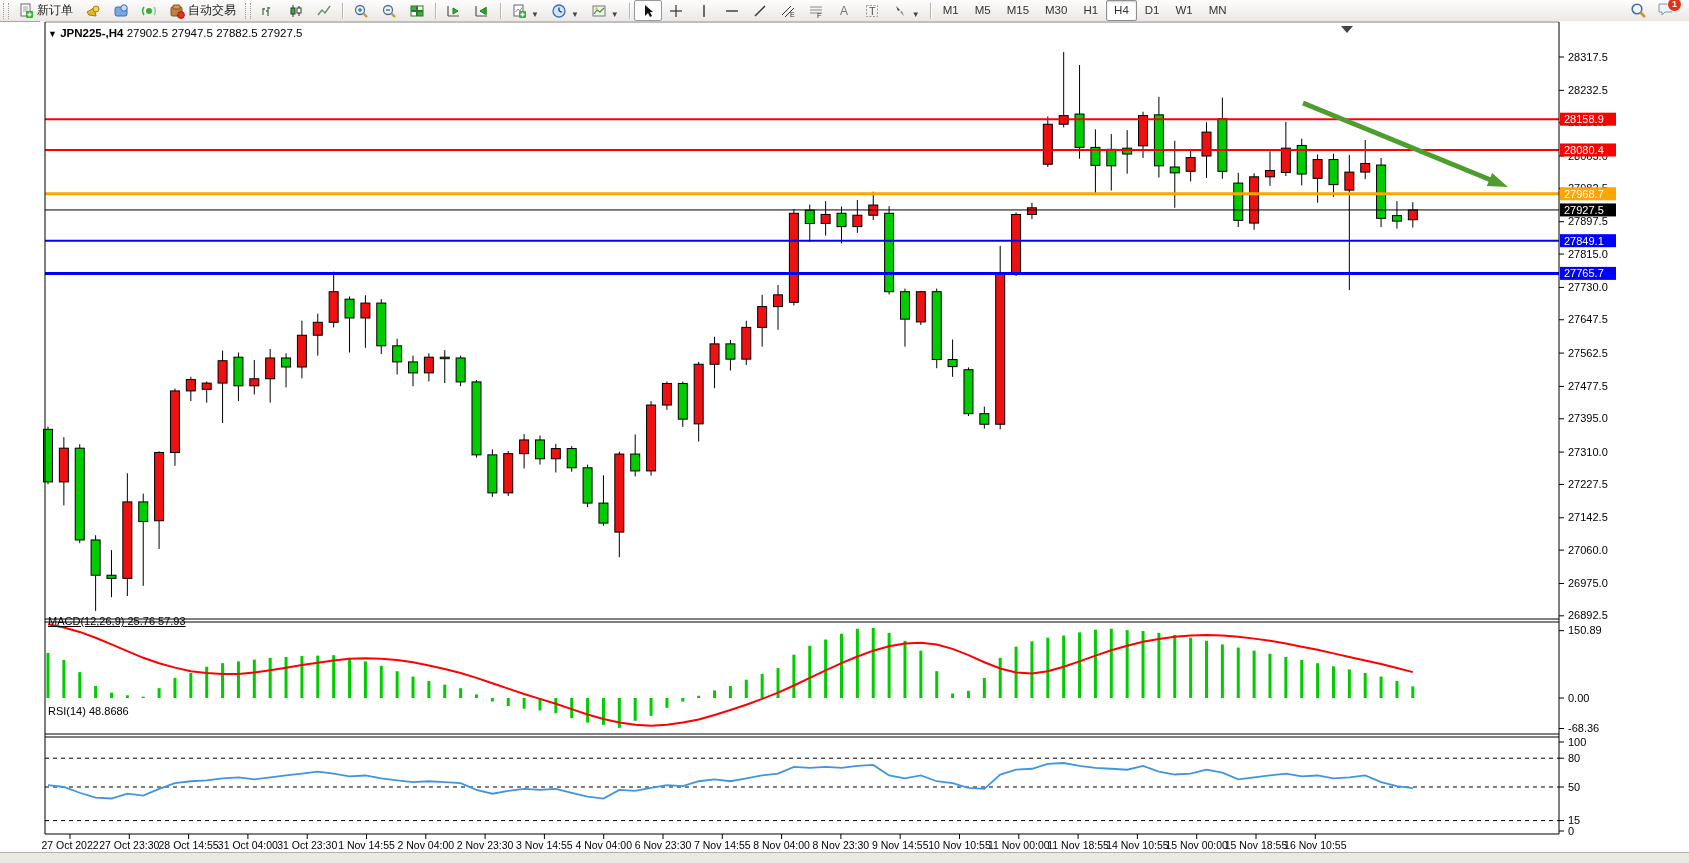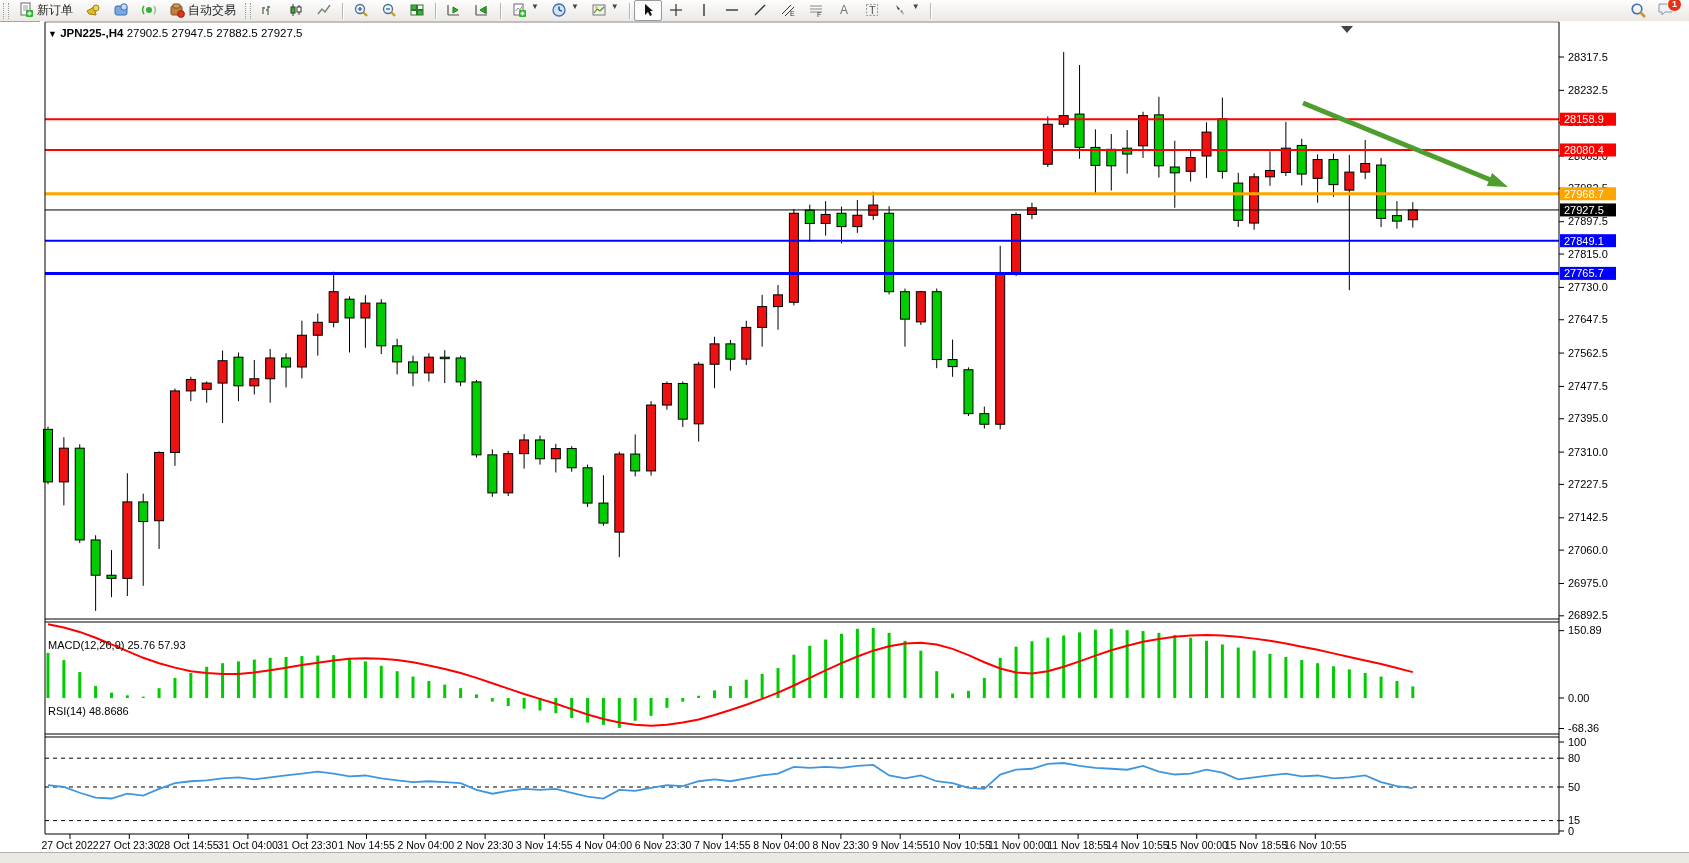--- a/index.html
+++ b/index.html
@@ -1,21 +1,21 @@
 <!DOCTYPE html>
 <html><head>
 <meta charset="utf-8">
 <style>
   html,body{margin:0;padding:0;background:#fff;}
   #app{position:relative;width:1689px;height:863px;font-family:"Liberation Sans",sans-serif;overflow:hidden;background:#fff;}
   
   #toolbar{position:absolute;left:0;top:0;width:1689px;height:21px;
     background:linear-gradient(#fdfdfd,#ebe8e4);border-bottom:1px solid #a9a49c;
     display:flex;align-items:center;font-size:12px;color:#222;user-select:none;}
-  .tbtn{display:flex;align-items:flex-start;gap:3px;padding:1px 5px;height:17px;border:1px solid transparent;border-radius:2px;}
+  .tbtn{display:flex;align-items:flex-end;gap:3px;padding:1px 5px;height:17px;border:1px solid transparent;border-radius:2px;}
   .tsep{width:1px;height:16px;background:#b8b3ab;margin:0 4px;box-shadow:1px 0 0 #fff;}
   .grip{width:4px;height:16px;margin:0 3px;border-left:1px dotted #999;border-right:1px dotted #999;}
   .tf{padding:2px 7px;height:15px;line-height:15px;color:#333;font-size:11.5px;border:1px solid transparent;border-radius:2px;}
   .tf.active{background:#fff;border-color:#8f8f8f;box-shadow:inset 0 1px 2px #ccc;}
   .caret{font-size:8px;color:#444;margin-left:1px;}
   .badge{position:absolute;top:-4px;right:-7px;background:#e03419;color:#fff;border-radius:50%;
     width:13px;height:13px;font-size:9px;line-height:13px;text-align:center;font-weight:bold;border:1px solid #fff;}
   #right-tools{margin-left:auto;display:flex;align-items:center;gap:10px;padding-right:14px;}
   
   #chart-wrap{position:absolute;left:0;top:21px;width:1689px;height:586px;background:#fff;margin-left:40px;}
@@ -222,20 +222,31 @@
   </div>
   <div class="tbtn">
     <svg width="16" height="16">
       <polygon points="4,3 8,7 6,8" fill="#444"></polygon>
           <polygon points="12,13 8,9 10,8" fill="#888"></polygon>
     </svg>
         <span class="caret">▼</span>
   </div>
 
   <div class="tsep"></div>
+  <div id="tf-holder" style="display:flex;align-items:center;">
+        <div class="tf">M1</div>
+        <div class="tf">M5</div>
+        <div class="tf">M15</div>
+        <div class="tf">M30</div>
+        <div class="tf">H1</div>
+        <div class="tf active">H4</div>
+        <div class="tf">D1</div>
+        <div class="tf">W1</div>
+        <div class="tf">MN</div>
+      </div>
 
   <div id="right-tools">
     <svg width="17" height="17">
       <circle cx="7" cy="7" r="4.8" fill="none" stroke="#3c6eb4" stroke-width="1.6"></circle>
       <line x1="10.5" y1="10.5" x2="15" y2="15" stroke="#c89b28" stroke-width="2.6"></line>
     </svg>
     <div style="position:relative">
       <svg width="18" height="16">
         <path d="M2,3 h13 v8 h-7 l-3,3 v-3 h-3 z" fill="#eef2f7" stroke="#8a94a5"></path>
       </svg>
@@ -243,21 +254,21 @@
     </div>
   </div>
 </div>
 
 <div id="chart-wrap">
   <div id="symbol-line">
     <span style="font-size:9px;">▼</span>
     <b>JPN225-,H4</b>
     <span>27902.5 27947.5 27882.5 27927.5</span>
   </div>
-  <div class="ind-label" style="top:618px;">
+  <div class="ind-label" style="top:594px;text-decoration:underline;">
     <span>MACD(12,26,9)</span> <span>25.76 57.93</span>
   </div>
   <div class="ind-label" style="top:684px;">
     <span>RSI(14)</span> <span>48.8686</span>
   </div>
   <svg id="cv" width="1689" height="831" viewBox="0 21 1689 831">
         <rect x="5" y="22" width="1514" height="597" fill="#fff"></rect>
         <rect x="5" y="623" width="1514" height="111" fill="#fff"></rect>
         <rect x="5" y="737" width="1514" height="96" fill="#fff"></rect>
         <rect x="1519" y="22" width="170" height="830" fill="#fff"></rect>

